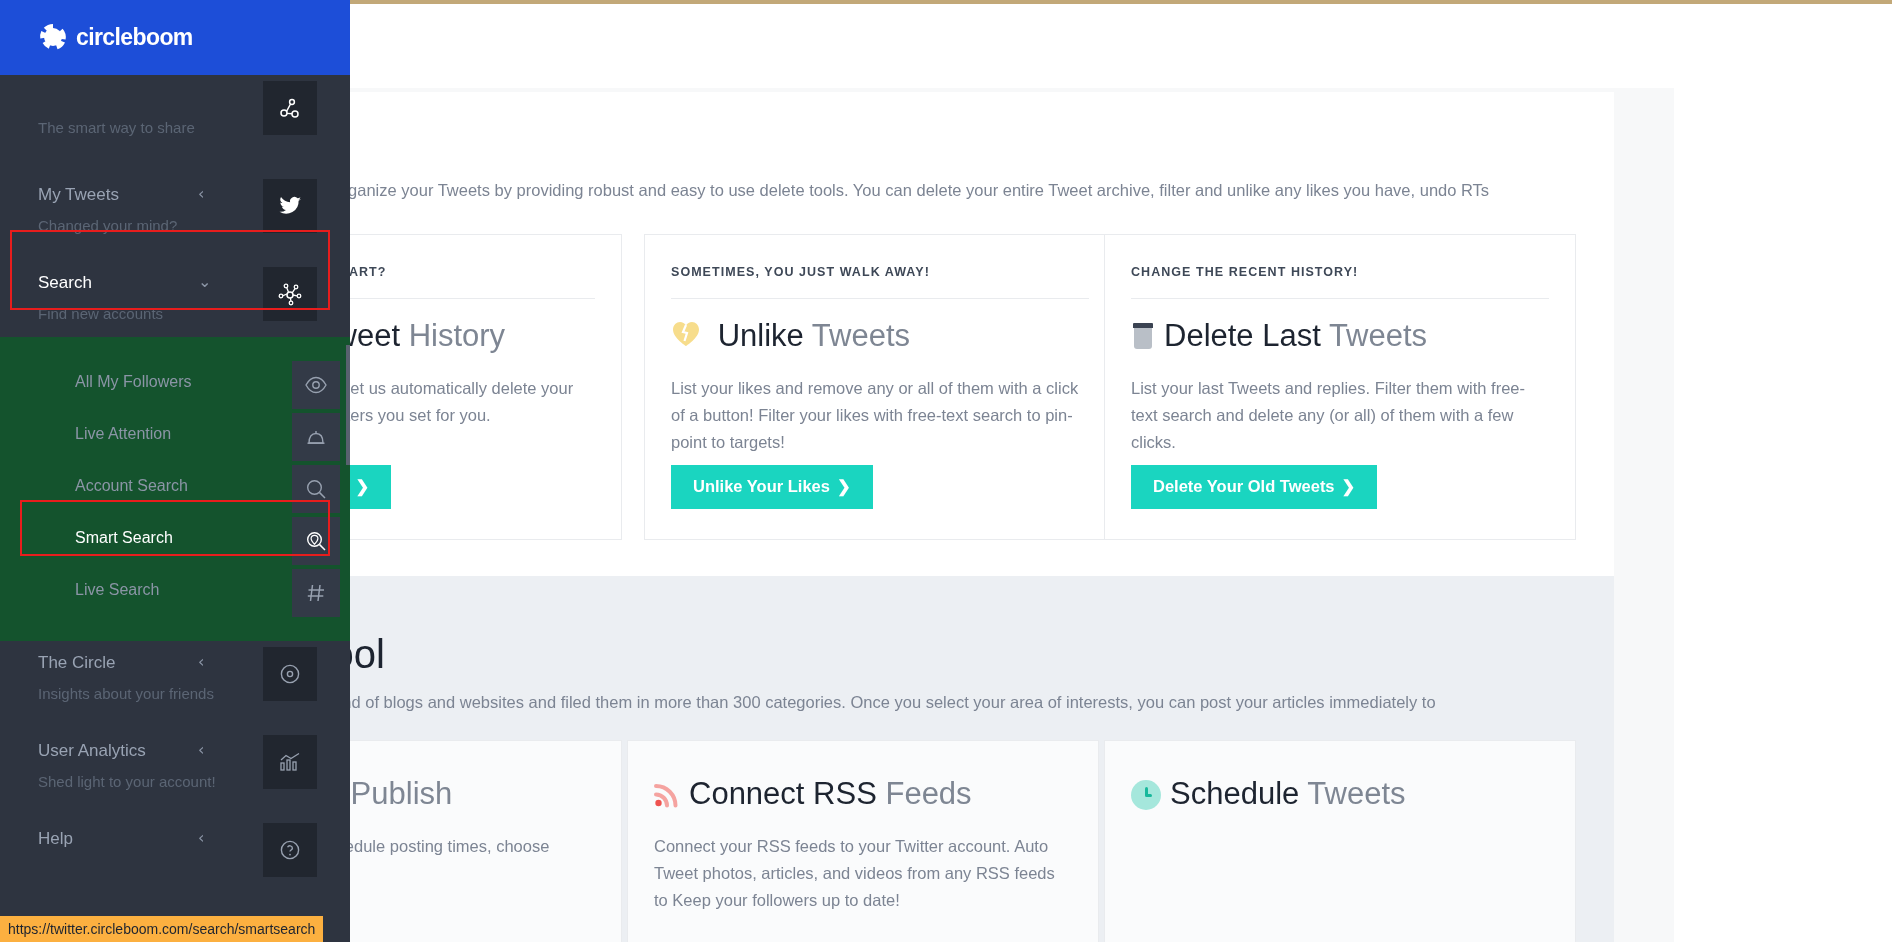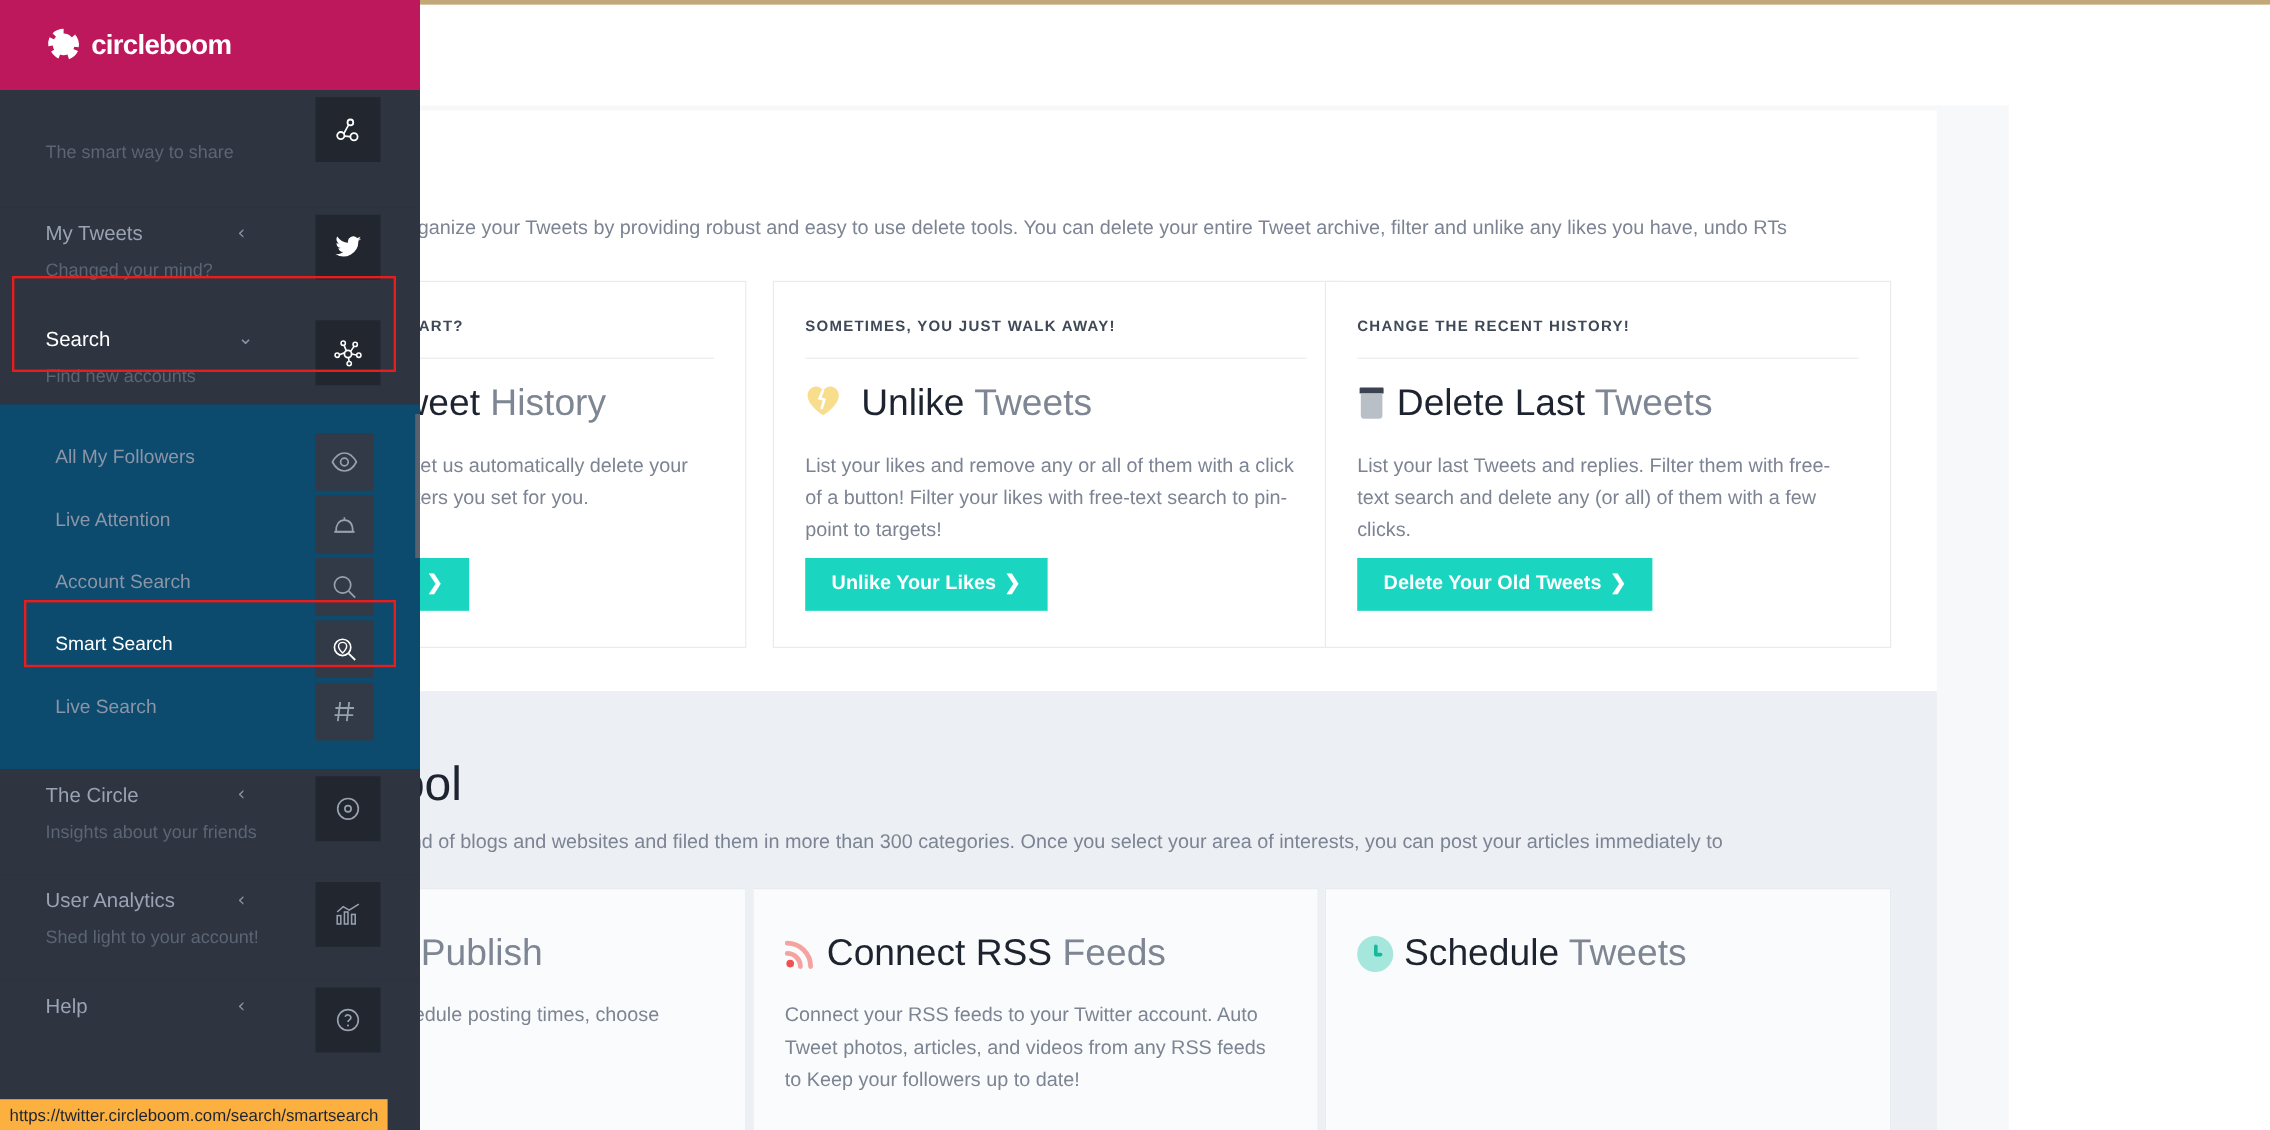--- a/index.html
+++ b/index.html
@@ -242,21 +242,21 @@
     top: 0px; left: 0px;
     width: 350px; height: 942px;
     background: #2e3440;
     z-index: 40;
     overflow: hidden;
   }
   .sb-header {
     position: absolute;
     top: 0; left: 0;
     width: 422px; height: 75px;
-    background: #be185d;
+    background: #1d4ed8;
   }
   .sb-logo {
     position: absolute;
     top: 22px; left: 38px;
     display: flex;
     align-items: center;
     gap: 8px;
   }
   .sb-logo-mark {
     width: 30px; height: 30px;
@@ -271,21 +271,21 @@
   }
 
   .sb-scroll {
     position: absolute;
     top: 75px; left: 0;
     width: 294px; height: 867px;
   }
 
   .sb-group { position: relative; width: 350px; }
   .sb-group.shade-a { background: #2e3440; }
-  .sb-group.shade-b { background: #0c4a6e; }
+  .sb-group.shade-b { background: #14532d; padding-left: 29px; }
 
   .sb-row {
     position: relative;
     height: 76px;
     width: 350px;
   }
   .sb-main-label {
     position: absolute;
     left: 38px; top: 12px;
     font-size: 17px;

